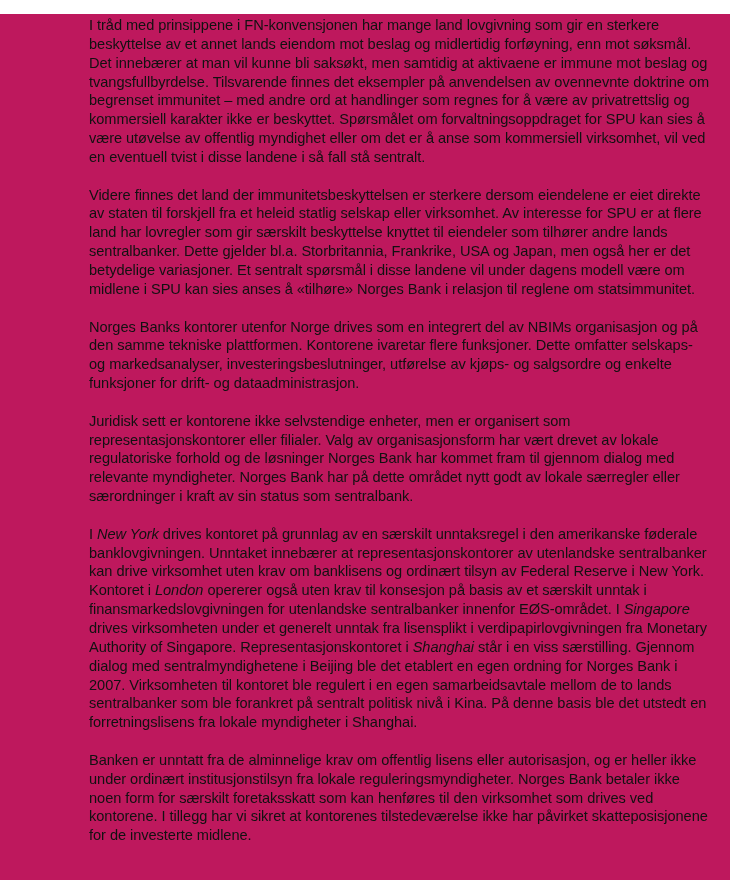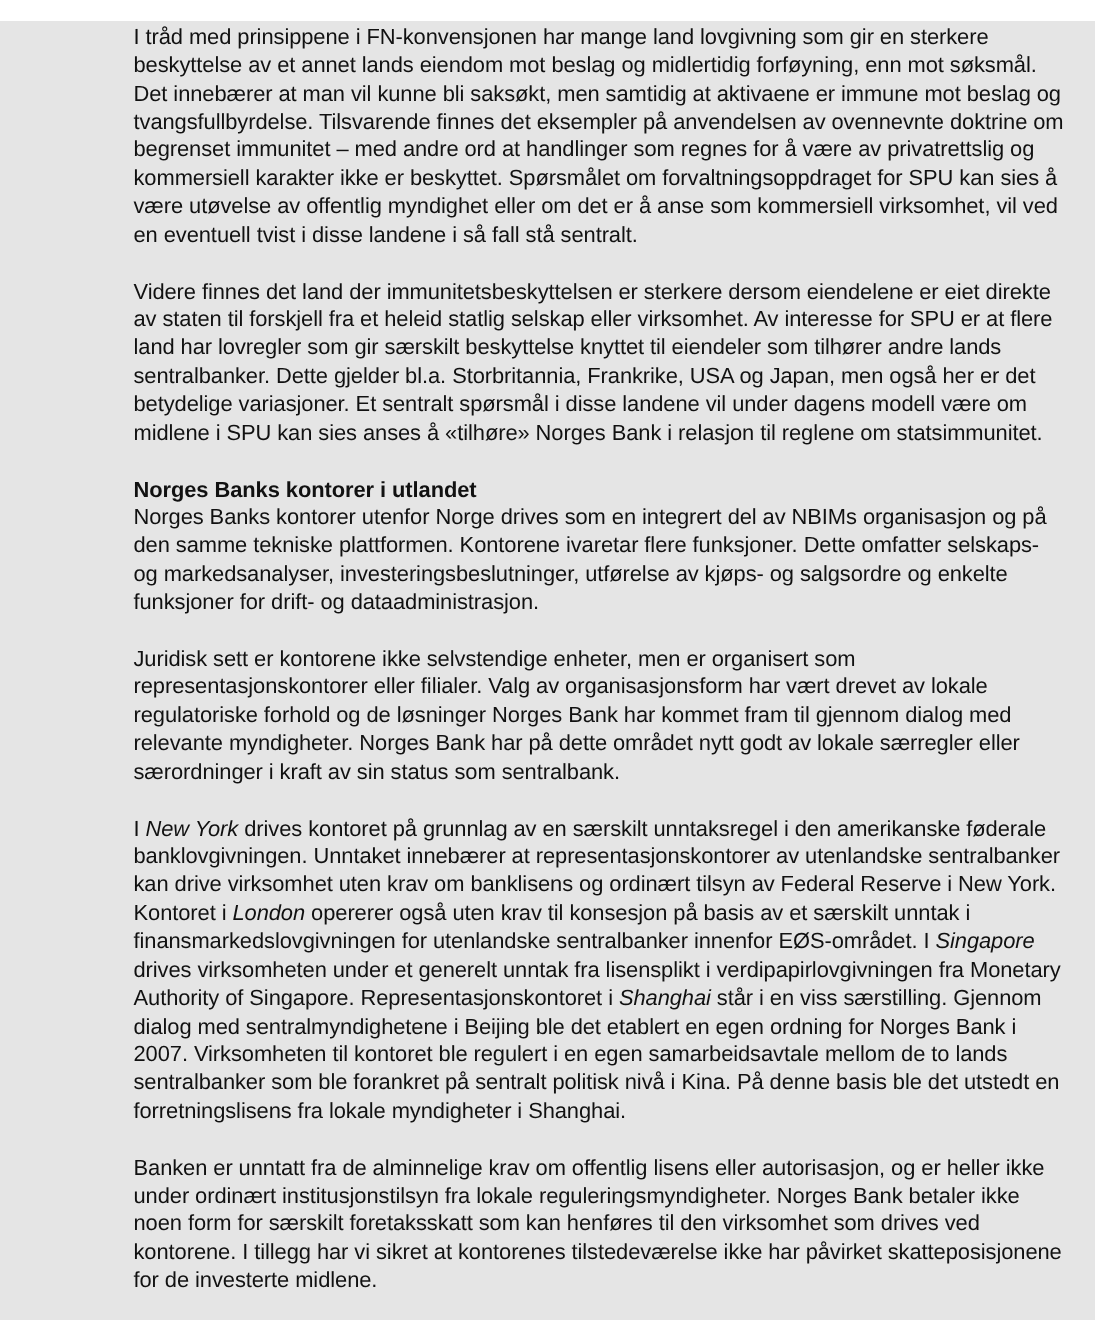--- a/index.html
+++ b/index.html
@@ -12,21 +12,21 @@
       height: 894px;
       overflow: hidden;
       position: relative;
     }
     .page {
       position: absolute;
       left: 0;
       top: 14px;
       width: 730px;
       height: 866px;
-      background: #e5e5e5;
+      background: #be185d;
     }
     .content {
       position: absolute;
       left: 89px;
       top: 2px;
       width: 620px;
       font-family: "Liberation Sans", sans-serif;
       font-size: 14.6px;
       line-height: 18.85px;
       color: #111111;
@@ -51,21 +51,20 @@
   </style>
 </head>
 <body>
 
 <div class="page">
   <div class="content">
     <p>I tråd med prinsippene i FN-konvensjonen har mange land lovgivning som gir en sterkere beskyttelse av et annet lands eiendom mot beslag og midlertidig forføyning, enn mot søksmål. Det innebærer at man vil kunne bli saksøkt, men samtidig at aktivaene er immune mot beslag og tvangsfullbyrdelse. Tilsvarende finnes det eksempler på anvendelsen av ovennevnte doktrine om begrenset immunitet – med andre ord at handlinger som regnes for å være av privatrettslig og kommersiell karakter ikke er beskyttet. Spørsmålet om forvaltningsoppdraget for SPU kan sies å være utøvelse av offentlig myndighet eller om det er å anse som kommersiell virksomhet, vil ved en eventuell tvist i disse landene i så fall stå sentralt.</p>
 
     <p>Videre finnes det land der immunitetsbeskyttelsen er sterkere dersom eiendelene er eiet direkte av staten til forskjell fra et heleid statlig selskap eller virksomhet. Av interesse for SPU er at flere land har lovregler som gir særskilt beskyttelse knyttet til eiendeler som tilhører andre lands sentralbanker. Dette gjelder bl.a. Storbritannia, Frankrike, USA og Japan, men også her er det betydelige variasjoner. Et sentralt spørsmål i disse landene vil under dagens modell være om midlene i SPU kan sies anses å «tilhøre» Norges Bank i relasjon til reglene om statsimmunitet.</p>
 
-    <h2>Norges Banks kontorer i utlandet</h2>
 
     <p>Norges Banks kontorer utenfor Norge drives som en integrert del av NBIMs organisasjon og på den samme tekniske plattformen. Kontorene ivaretar flere funksjoner. Dette omfatter selskaps- og markedsanalyser, investeringsbeslutninger, utførelse av kjøps- og salgsordre og enkelte funksjoner for drift- og dataadministrasjon.</p>
 
     <p>Juridisk sett er kontorene ikke selvstendige enheter, men er organisert som representasjonskontorer eller filialer. Valg av organisasjonsform har vært drevet av lokale regulatoriske forhold og de løsninger Norges Bank har kommet fram til gjennom dialog med relevante myndigheter. Norges Bank har på dette området nytt godt av lokale særregler eller særordninger i kraft av sin status som sentralbank.</p>
 
     <p><span>I </span><em>New York</em><span> drives kontoret på grunnlag av en særskilt unntaksregel i den amerikanske føderale banklovgivningen. Unntaket innebærer at representasjonskontorer av utenlandske sentralbanker kan drive virksomhet uten krav om banklisens og ordinært tilsyn av Federal Reserve i New York. Kontoret i </span><em>London</em><span> opererer også uten krav til konsesjon på basis av et særskilt unntak i finansmarkedslovgivningen for utenlandske sentralbanker innenfor EØS-området. I </span><em>Singapore</em><span> drives virksomheten under et generelt unntak fra lisensplikt i verdipapirlovgivningen fra Monetary Authority of Singapore. Representasjonskontoret i </span><em>Shanghai</em><span> står i en viss særstilling. Gjennom dialog med sentralmyndighetene i Beijing ble det etablert en egen ordning for Norges Bank i 2007. Virksomheten til kontoret ble regulert i en egen samarbeidsavtale mellom de to lands sentralbanker som ble forankret på sentralt politisk nivå i Kina. På denne basis ble det utstedt en forretningslisens fra lokale myndigheter i Shanghai.</span></p>
 
     <p class="no-gap">Banken er unntatt fra de alminnelige krav om offentlig lisens eller autorisasjon, og er heller ikke under ordinært institusjonstilsyn fra lokale reguleringsmyndigheter. Norges Bank betaler ikke noen form for særskilt foretaksskatt som kan henføres til den virksomhet som drives ved kontorene. I tillegg har vi sikret at kontorenes tilstedeværelse ikke har påvirket skatteposisjonene for de investerte midlene.</p>
   </div>
 </div>

